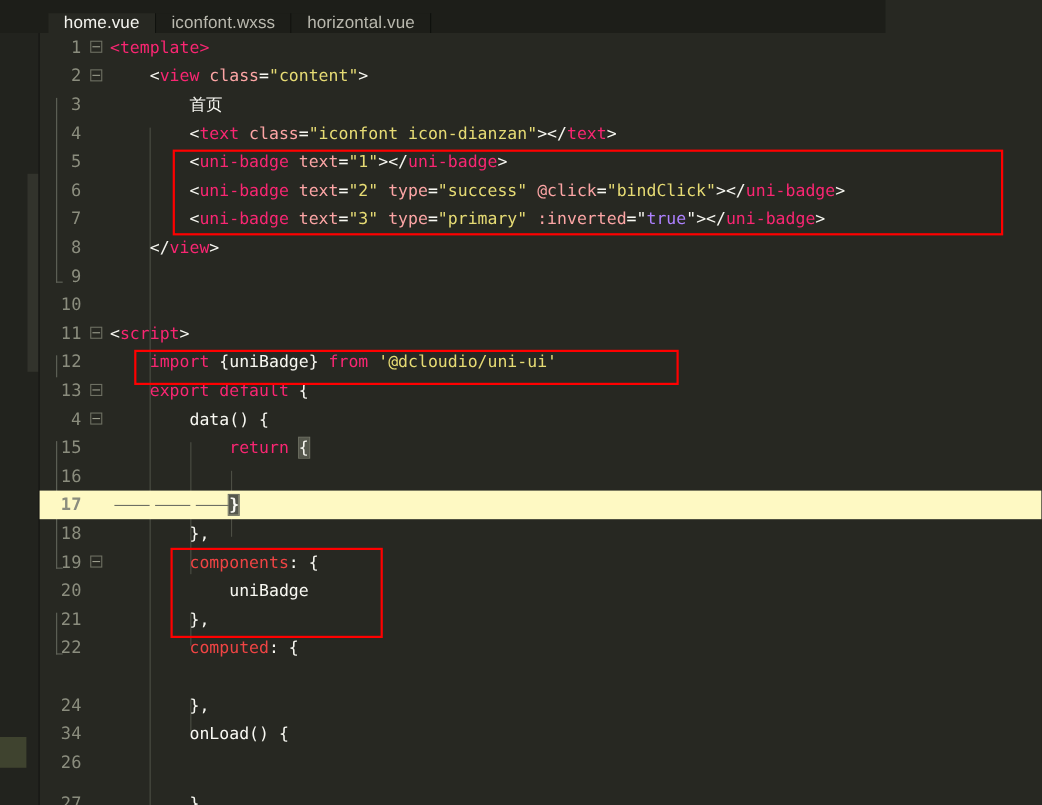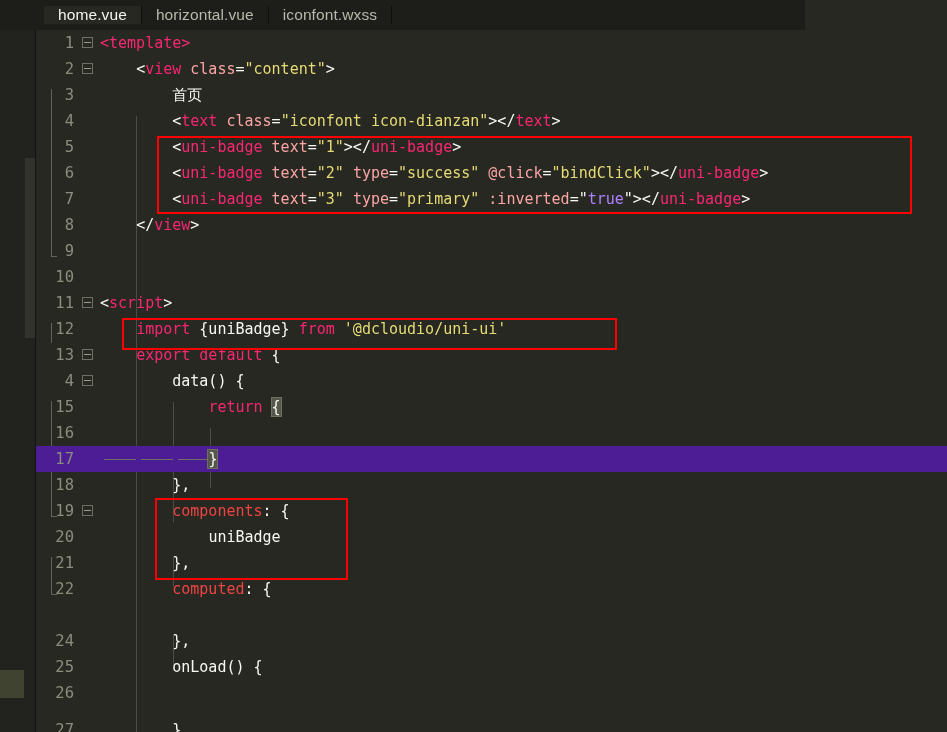--- a/index.html
+++ b/index.html
@@ -18,21 +18,21 @@
   }
 
   
   .tabbar {
     position: absolute;
     left: 0; top: 0;
     width: 805px;
     height: 30px;
     background: #1d1e19;
     display: flex;
-    align-items: center;
+    align-items: flex-end;
     box-sizing: border-box;
   }
   .tabbar-lead {
     width: 44px;
     background: #22231e;
     flex: 0 0 auto;
   }
   .tab {
     position: relative;
     display: flex;
@@ -105,21 +105,22 @@
     height: 702px;
   }
   .row {
     position: absolute;
     left: 0;
     width: 911px;
     height: 26px;
     line-height: 26px;
   }
   .row.current {
-    background: #4c1d95;
+    background: #fef9c3;
+    font-weight: bold;
   }
   .lnum {
     position: absolute;
     left: 0;
     width: 38px;
     text-align: right;
     color: #8b8d7e;
     font-size: 15.5px;
     font-family: "DejaVu Sans Mono", "Liberation Mono", monospace;
     user-select: none;
@@ -210,24 +211,24 @@
 <body>
 
 <div id="app">
 
   <div class="tabbar">
     <div class="tabbar-lead"></div>
     <div class="tab active">
       <span>home.vue</span>
     </div>
     <div class="tab">
-      <span>horizontal.vue</span>
+      <span>iconfont.wxss</span>
     </div>
     <div class="tab">
-      <span>iconfont.wxss</span>
+      <span>horizontal.vue</span>
     </div>
     <div class="tabbar-rest"></div>
   </div>
 
   <div class="editor">
 
     <div class="left-strip"></div>
     <div class="ruler-mark" style="top:640px;"></div>
     <div class="vscroll" style="top:128px; height:180px;"></div>
     <div class="left-strip-border"></div>
@@ -363,21 +364,21 @@
         <span class="code">        <span class="t-prop">computed</span><span class="t-white">: {</span></span>
       </div>
 
 
       <div class="row" style="top:598px;">
         <span class="lnum">24</span>
         <span class="code">        <span class="t-white">},</span></span>
       </div>
 
       <div class="row" style="top:624px;">
-        <span class="lnum">25</span>
+        <span class="lnum">34</span>
         <span class="code">        <span class="t-white">onLoad() {</span></span>
       </div>
 
       <div class="row" style="top:650px;">
         <span class="lnum">26</span>
         <span class="code"></span>
       </div>
 
       <div class="row" style="top:676px;margin-top:11px;">
         <span class="lnum">27</span>

